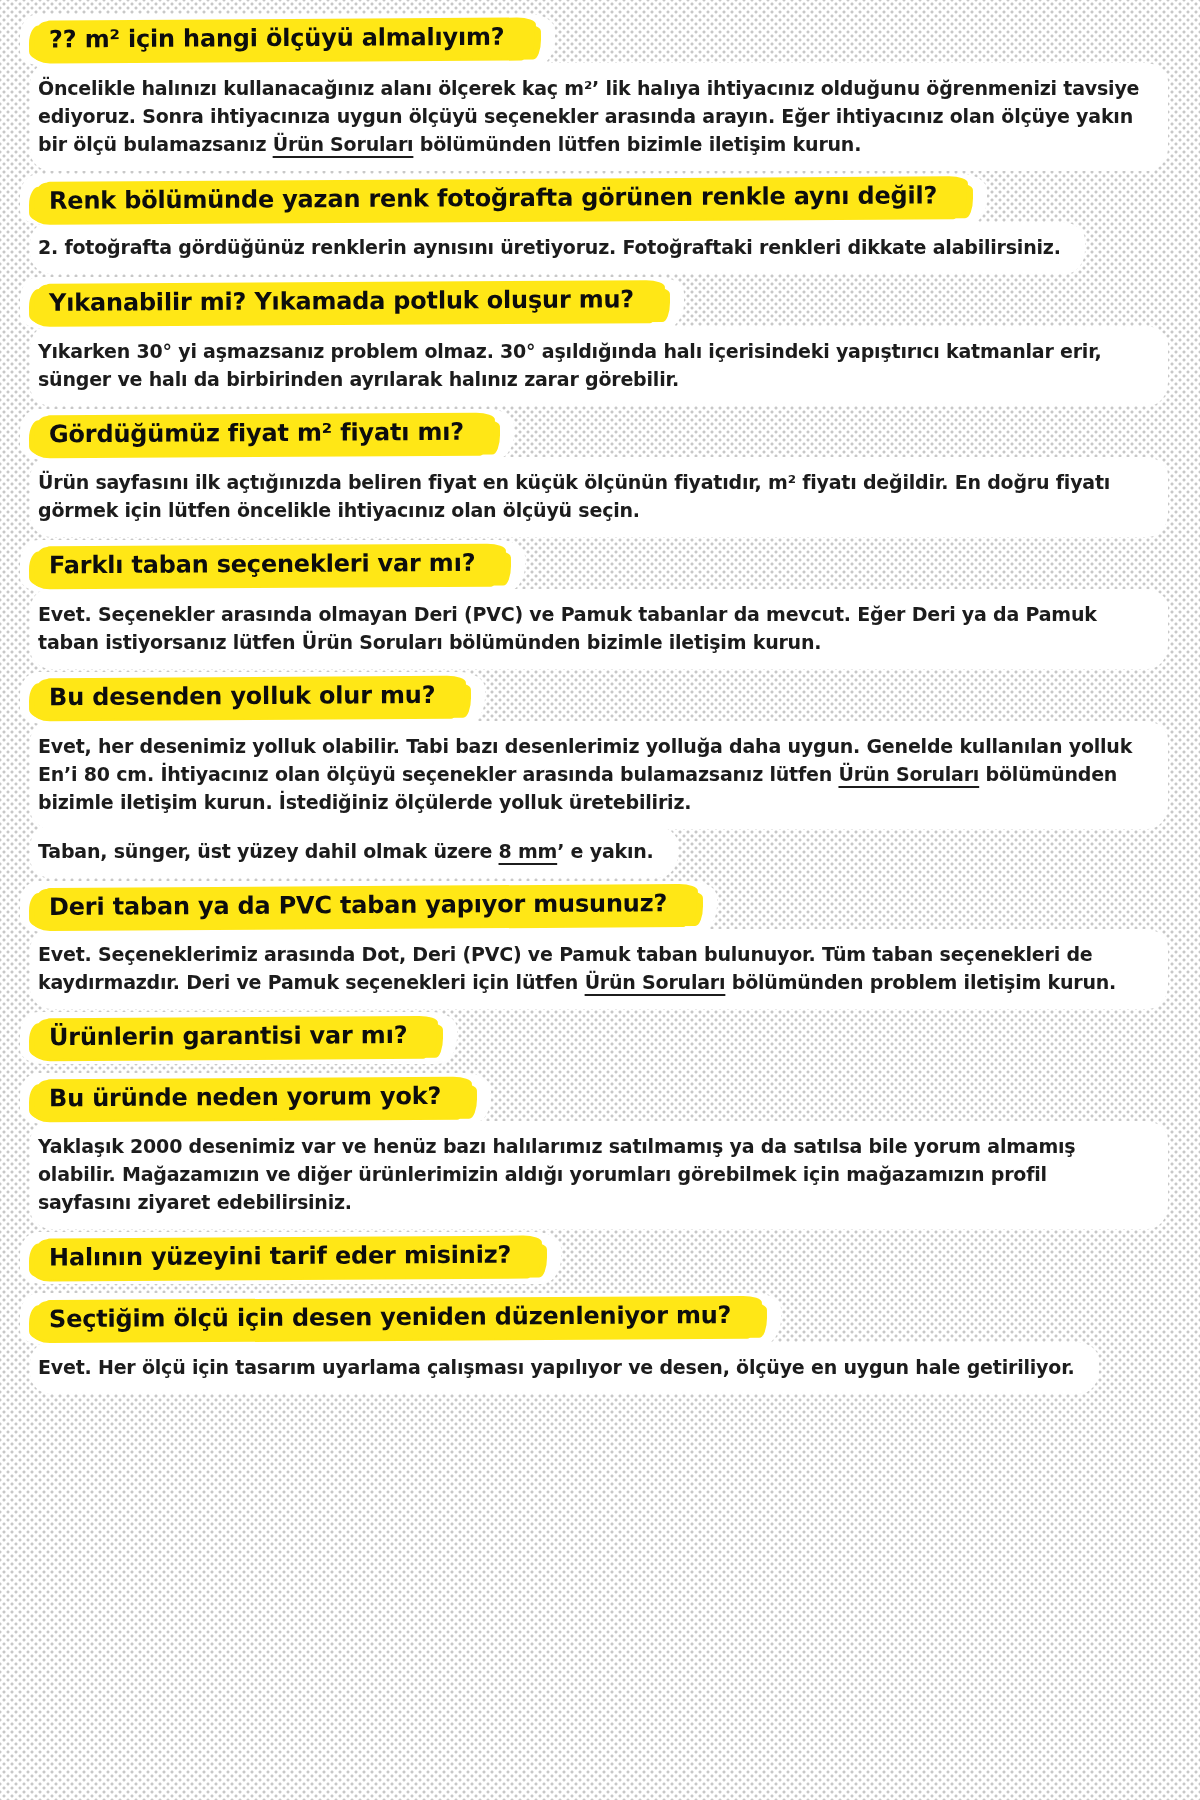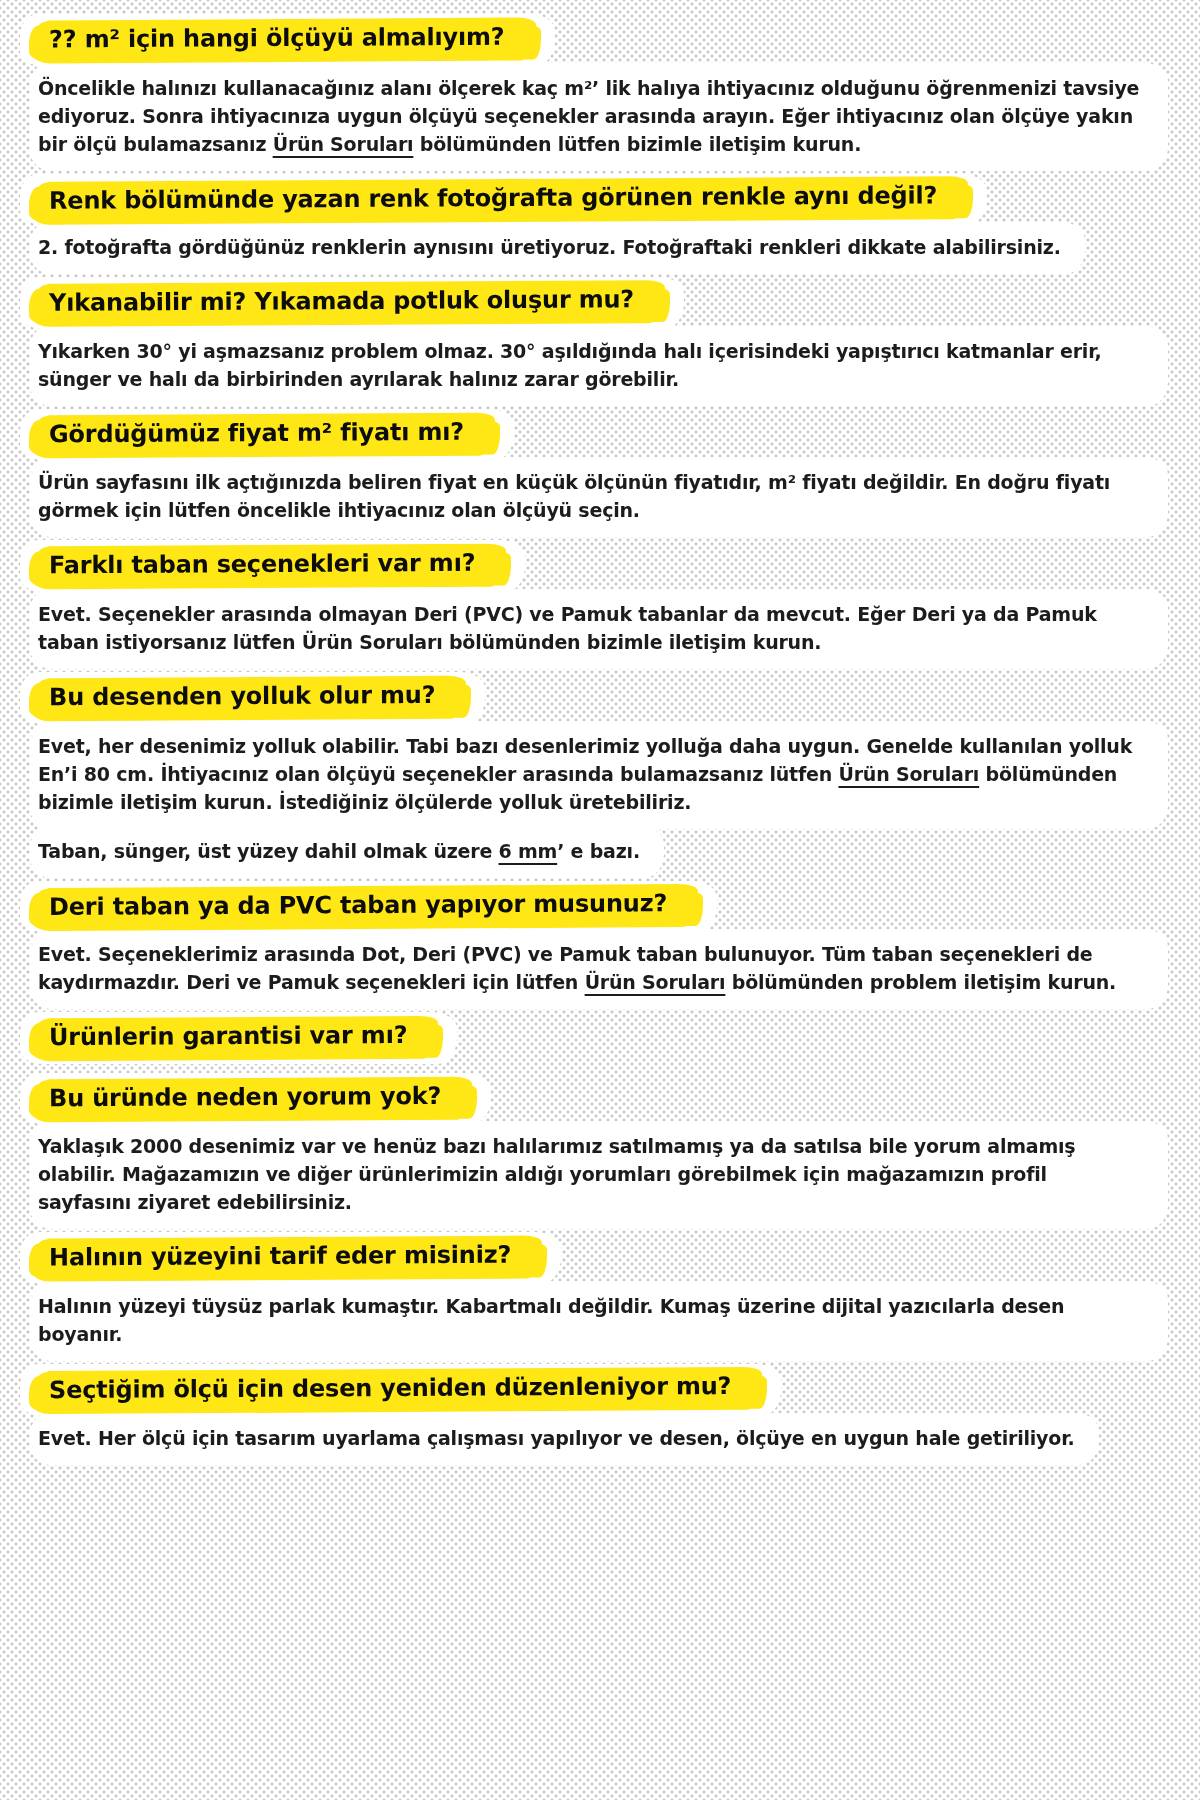--- a/index.html
+++ b/index.html
@@ -113,21 +113,21 @@
   </section>
 
   <section class="faq-item">
     <div class="qwrap">
       <h2 class="hl">Bu desenden yolluk olur mu?</h2>
     </div>
     <p class="answer"><span>Evet, her desenimiz yolluk olabilir. Tabi bazı desenlerimiz yolluğa daha uygun. Genelde kullanılan yolluk En’i 80 cm. İhtiyacınız olan ölçüyü seçenekler arasında bulamazsanız lütfen </span><span class="u">Ürün Soruları</span><span> bölümünden bizimle iletişim kurun. İstediğiniz ölçülerde yolluk üretebiliriz.</span></p>
   </section>
 
   <section class="faq-item">
-    <p class="answer"><span>Taban, sünger, üst yüzey dahil olmak üzere </span><span class="u">6 mm</span><span>’ e bazı.</span></p>
+    <p class="answer"><span>Taban, sünger, üst yüzey dahil olmak üzere </span><span class="u">8 mm</span><span>’ e yakın.</span></p>
   </section>
 
   <section class="faq-item">
     <div class="qwrap">
       <h2 class="hl">Deri taban ya da PVC taban yapıyor musunuz?</h2>
     </div>
     <p class="answer"><span>Evet. Seçeneklerimiz arasında Dot, Deri (PVC) ve Pamuk taban bulunuyor. Tüm taban seçenekleri de kaydırmazdır. Deri ve Pamuk seçenekleri için lütfen </span><span class="u">Ürün Soruları</span><span> bölümünden problem iletişim kurun.</span></p>
   </section>
 
   <section class="faq-item">
@@ -140,21 +140,20 @@
     <div class="qwrap">
       <h2 class="hl">Bu üründe neden yorum yok?</h2>
     </div>
     <p class="answer"><span>Yaklaşık 2000 desenimiz var ve henüz bazı halılarımız satılmamış ya da satılsa bile yorum almamış olabilir. Mağazamızın ve diğer ürünlerimizin aldığı yorumları görebilmek için mağazamızın profil sayfasını ziyaret edebilirsiniz.</span></p>
   </section>
 
   <section class="faq-item">
     <div class="qwrap">
       <h2 class="hl">Halının yüzeyini tarif eder misiniz?</h2>
     </div>
-    <p class="answer"><span>Halının yüzeyi tüysüz parlak kumaştır. Kabartmalı değildir. Kumaş üzerine dijital yazıcılarla desen boyanır.</span></p>
   </section>
 
   <section class="faq-item">
     <div class="qwrap">
       <h2 class="hl">Seçtiğim ölçü için desen yeniden düzenleniyor mu?</h2>
     </div>
     <p class="answer"><span>Evet. Her ölçü için tasarım uyarlama çalışması yapılıyor ve desen, ölçüye en uygun hale getiriliyor.</span></p>
   </section>
 </div>
 </div>

